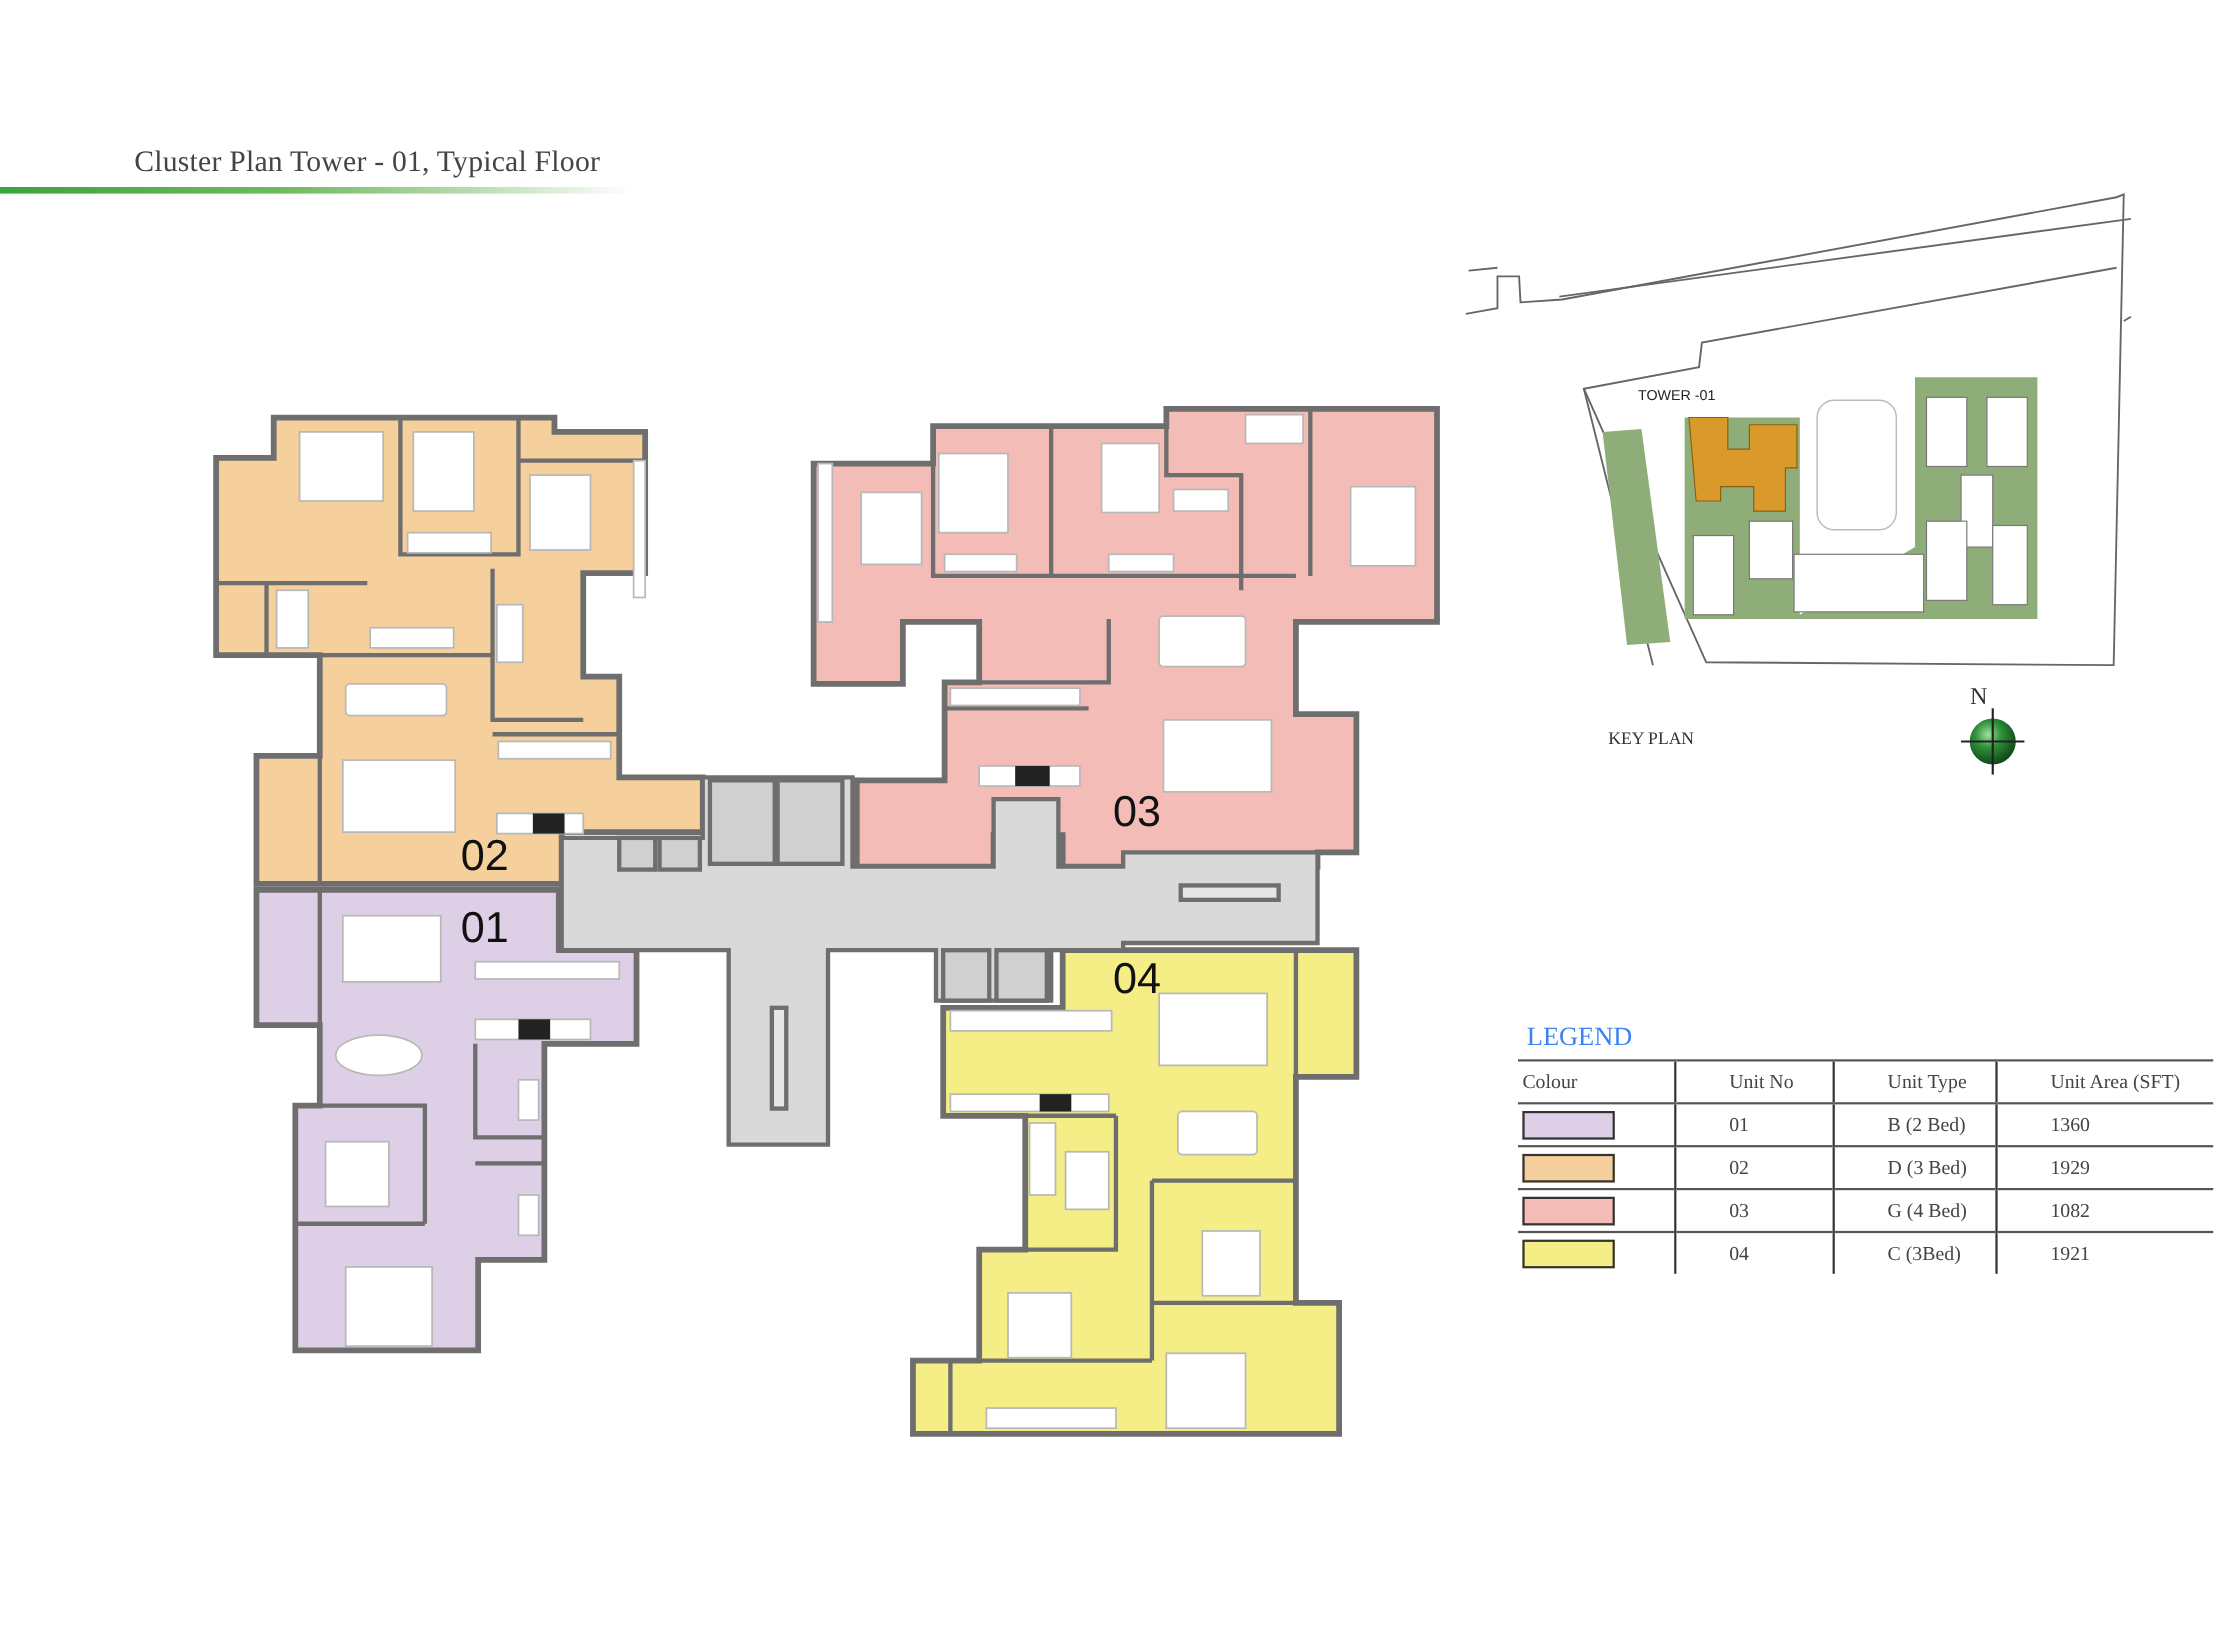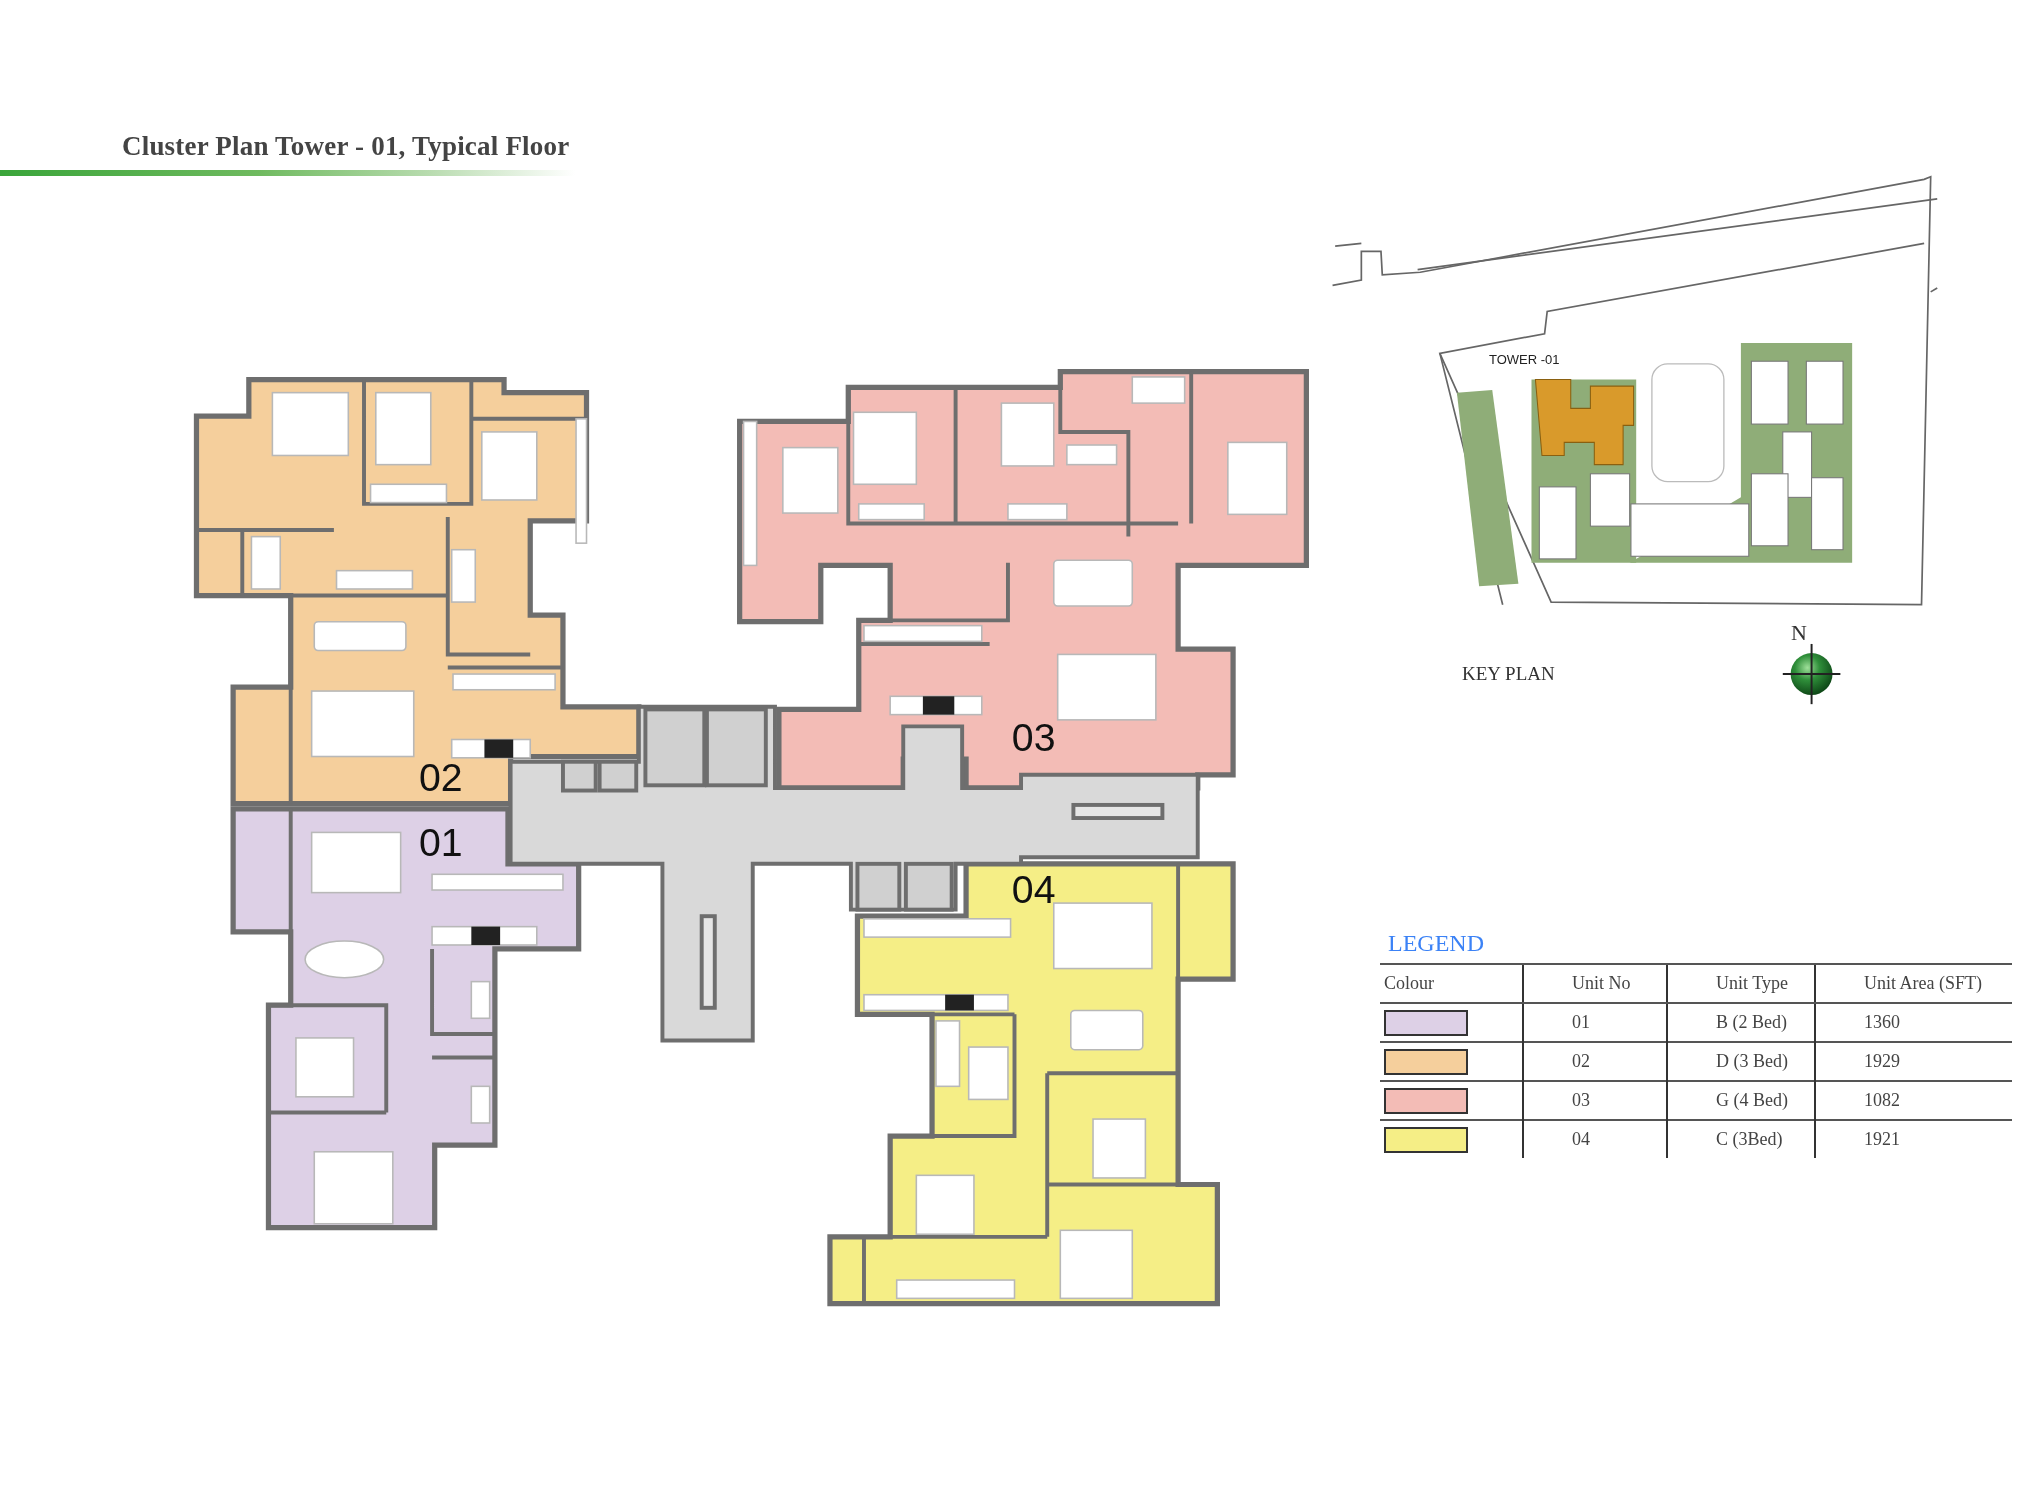--- a/index.html
+++ b/index.html
@@ -1,31 +1,31 @@
 <!DOCTYPE html>
 <html><head>
 <meta charset="utf-8">
 <style>
   html,body{margin:0;padding:0;background:#fff;}
   body{width:2029px;height:1496px;position:relative;overflow:hidden;font-family:"DejaVu Serif",serif;}
-  .title{position:absolute;left:122px;top:131px;font-family:"Liberation Serif",serif;font-size:27px;color:#444;letter-spacing:0.2px;font-weight:bold;}
+  .title{position:absolute;left:122px;top:131px;font-family:"Liberation Serif",serif;font-size:27px;color:#444;letter-spacing:0.2px;}
   .title-rule{position:absolute;left:0;top:170px;width:575px;height:6px;background:linear-gradient(90deg,#3aa53a 0%,#6fba5f 45%,#b9dcb0 75%,rgba(255,255,255,0) 100%);}
   svg.plan{position:absolute;left:0;top:0;}
   .legend-title{position:absolute;left:1388px;top:930px;font-family:"Liberation Serif",serif;font-size:24px;color:#3b82f6;}
   table.legend{position:absolute;left:1380px;top:963px;border-collapse:collapse;font-family:"Liberation Serif",serif;font-size:18px;color:#444;}
   table.legend th,table.legend td{height:37px;padding:0 8px;text-align:left;font-weight:normal;border-top:2.5px solid #555;}
   table.legend th{border-bottom:2.5px solid #555;}
   table.legend td+td, table.legend th+th{border-left:2.5px solid #333;padding-left:48px;}
   table.legend tr:last-child td{border-bottom:none;}
   .swatch{display:inline-block;width:80px;height:22px;border:2.5px solid #333;vertical-align:middle;}
   .col-colour{width:130px;padding-left:4px !important;margin-top:47px;}
   .col-unit{width:86px;}
   .col-type{width:90px;}
   .col-area{width:140px;}
-  .keyplan-label{position:absolute;left:1462px;top:663px;font-family:"Liberation Serif",serif;font-size:19px;color:#333;}
+  .keyplan-label{position:absolute;left:1462px;top:663px;font-family:"Liberation Serif",serif;font-size:16px;color:#333;}
   .tower-label{position:absolute;left:1489px;top:352px;font-family:"Liberation Sans",sans-serif;font-size:13px;color:#222;}
   .north-label{position:absolute;left:1791px;top:620px;font-family:"Liberation Serif",serif;font-size:22px;color:#333;}
   .unit-num{font-family:"Liberation Sans",sans-serif;font-size:30px;fill:#111;}
 </style>
 </head>
 <body>
 
 <div class="title">Cluster Plan Tower - 01,  Typical Floor</div>
 <div class="title-rule"></div>
 

